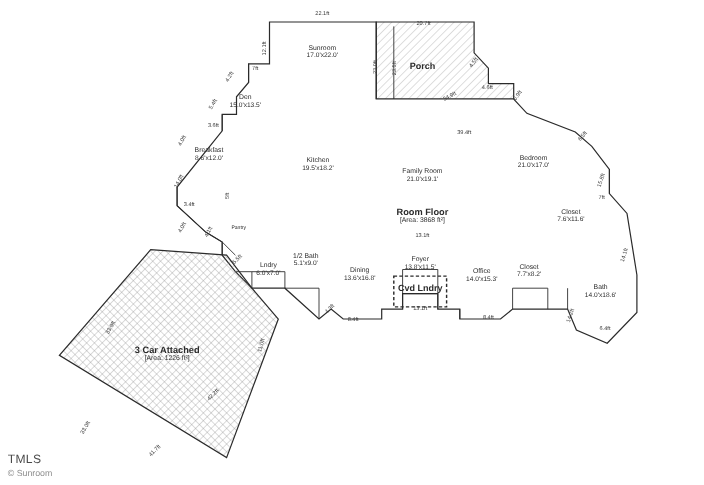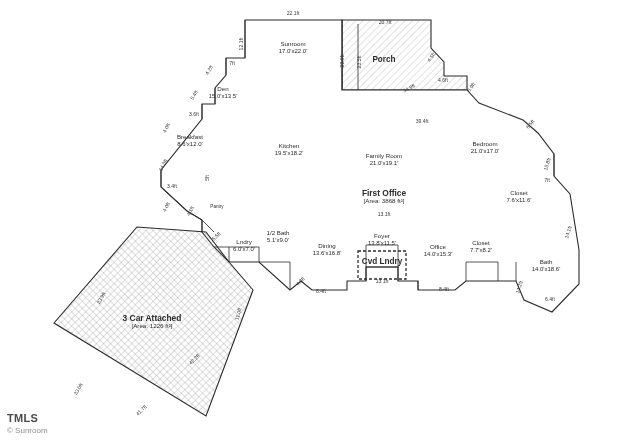--- a/index.html
+++ b/index.html
@@ -36,21 +36,21 @@
     transform-origin:50% 50%;
     pointer-events:none;
   }
   .watermark{
     position:absolute;
     left:6px;bottom:5px;
     font-size:8px;color:#8d8d8d;
     line-height:1.3;
   }
   .watermark .wm-top{
-    font-size:11px;font-weight:bold;color:#4a4a4a;letter-spacing:.3px;
+    font-size:11px;font-weight:normal;color:#4a4a4a;letter-spacing:.3px;
   }
 </style>
 </head>
 <body>
 
 <div id="stage">
 
   <svg id="plan" viewBox="0 0 640 441">
     <defs>
       <pattern id="hatchPorch" width="5" height="5" patternUnits="userSpaceOnUse" patternTransform="rotate(45)">
@@ -166,21 +166,21 @@
         <div class="rm-name">Closet</div>
         <div class="rm-dim">7.7'x8.2'</div>
       </div>
       <div class="rm-label" style="left: 545px; top: 266px;">
         <div class="rm-name">Bath</div>
         <div class="rm-dim">14.0'x18.6'</div>
       </div>
     </div>
 
   <div class="rm-label area" style="left:383px;top:197px;">
-    <div class="rm-name">First Office</div>
+    <div class="rm-name">Room Floor</div>
     <div class="rm-dim">[Area: 3868 ft²]</div>
   </div>
 
   <div class="rm-label area" style="left:151px;top:322px;text-align:center;">
     <div class="rm-name">3 Car Attached</div>
     <div class="rm-dim">[Area: 1226 ft²]</div>
   </div>
 
   <div id="edge-dims">
       <div class="edge-dim" style="left: 292px; top: 13px; transform: translate(-50%, -50%) rotate(0deg);">22.1ft</div>

